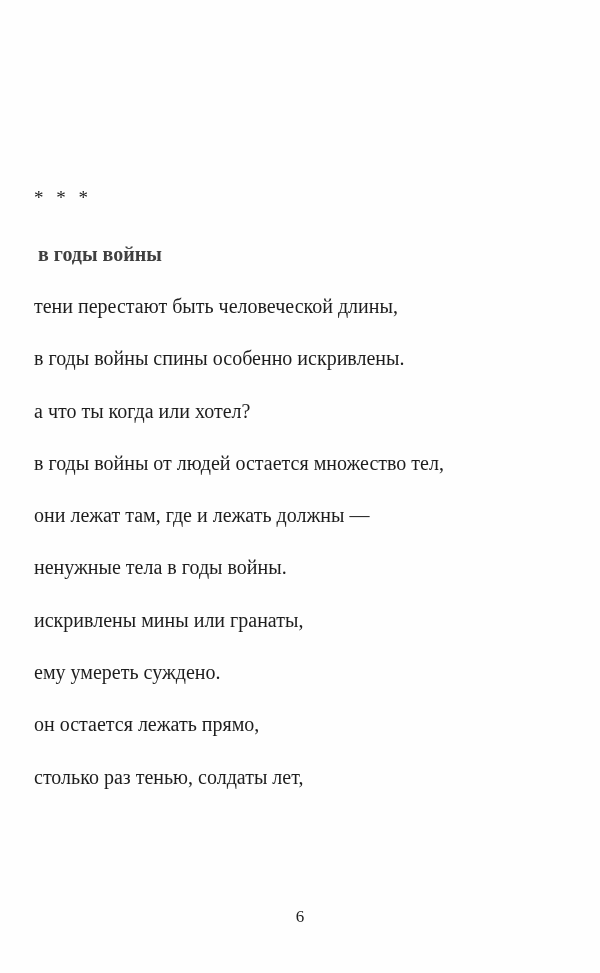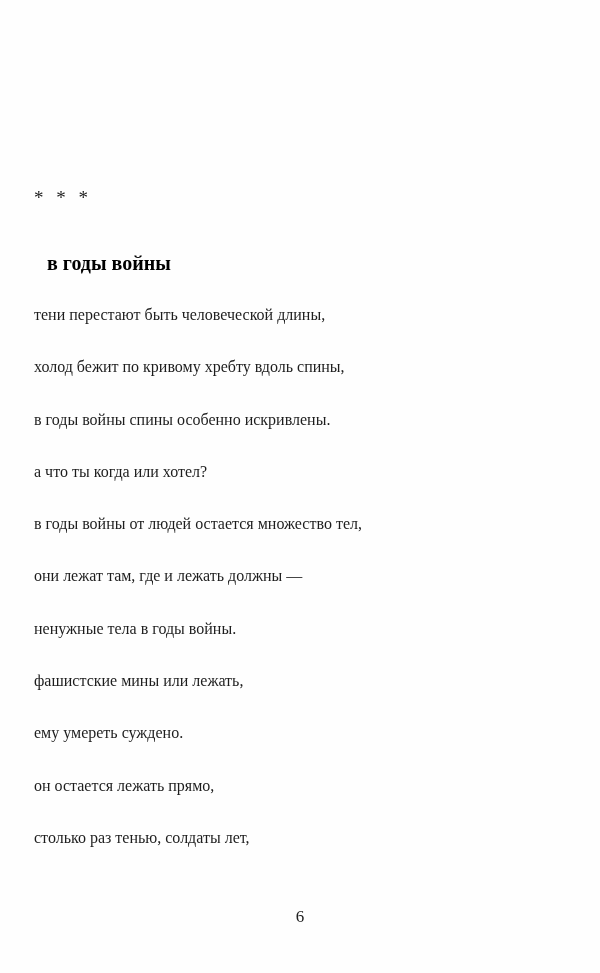--- a/index.html
+++ b/index.html
@@ -35,30 +35,30 @@
       position: absolute;
       left: 34px;
       top: 238px;
       width: 560px;
     }
     .poem-title {
       font-weight: bold;
       font-size: 20px;
       line-height: 24px;
       height: 24px;
-      margin: 13px;
-      color: #000000;
+      margin: 4px;
+      color: #404040;
     }
     .poem-lines {
       margin: 0;
       padding: 0;
       list-style: none;
     }
     .poem-line {
-      font-size: 16px;
+      font-size: 20px;
       line-height: 24.3px;
       height: 24.3px;
       white-space: nowrap;
       color: #1d1d1d;
       margin-top: 28px;
     }
     .page-number {
       position: absolute;
       left: 0;
       width: 600px;
@@ -71,27 +71,26 @@
 </head>
 <body>
 
 <div class="page">
   <div class="separator">* * *</div>
 
   <div class="poem">
     <h2 class="poem-title">в годы войны</h2>
     <ul class="poem-lines">
       <li class="poem-line">тени перестают быть человеческой длины,</li>
-      <li class="poem-line">холод бежит по кривому хребту вдоль спины,</li>
       <li class="poem-line">в годы войны спины особенно искривлены.</li>
       <li class="poem-line">а что ты когда или хотел?</li>
       <li class="poem-line">в годы войны от людей остается множество тел,</li>
       <li class="poem-line">они лежат там, где и лежать должны —</li>
       <li class="poem-line">ненужные тела в годы войны.</li>
-      <li class="poem-line">фашистские мины или лежать,</li>
+      <li class="poem-line">искривлены мины или гранаты,</li>
       <li class="poem-line">ему умереть суждено.</li>
       <li class="poem-line">он остается лежать прямо,</li>
       <li class="poem-line">столько раз тенью, солдаты лет,</li>
     </ul>
   </div>
 
   <div class="page-number">6</div>
 </div>
 
 </body></html>

